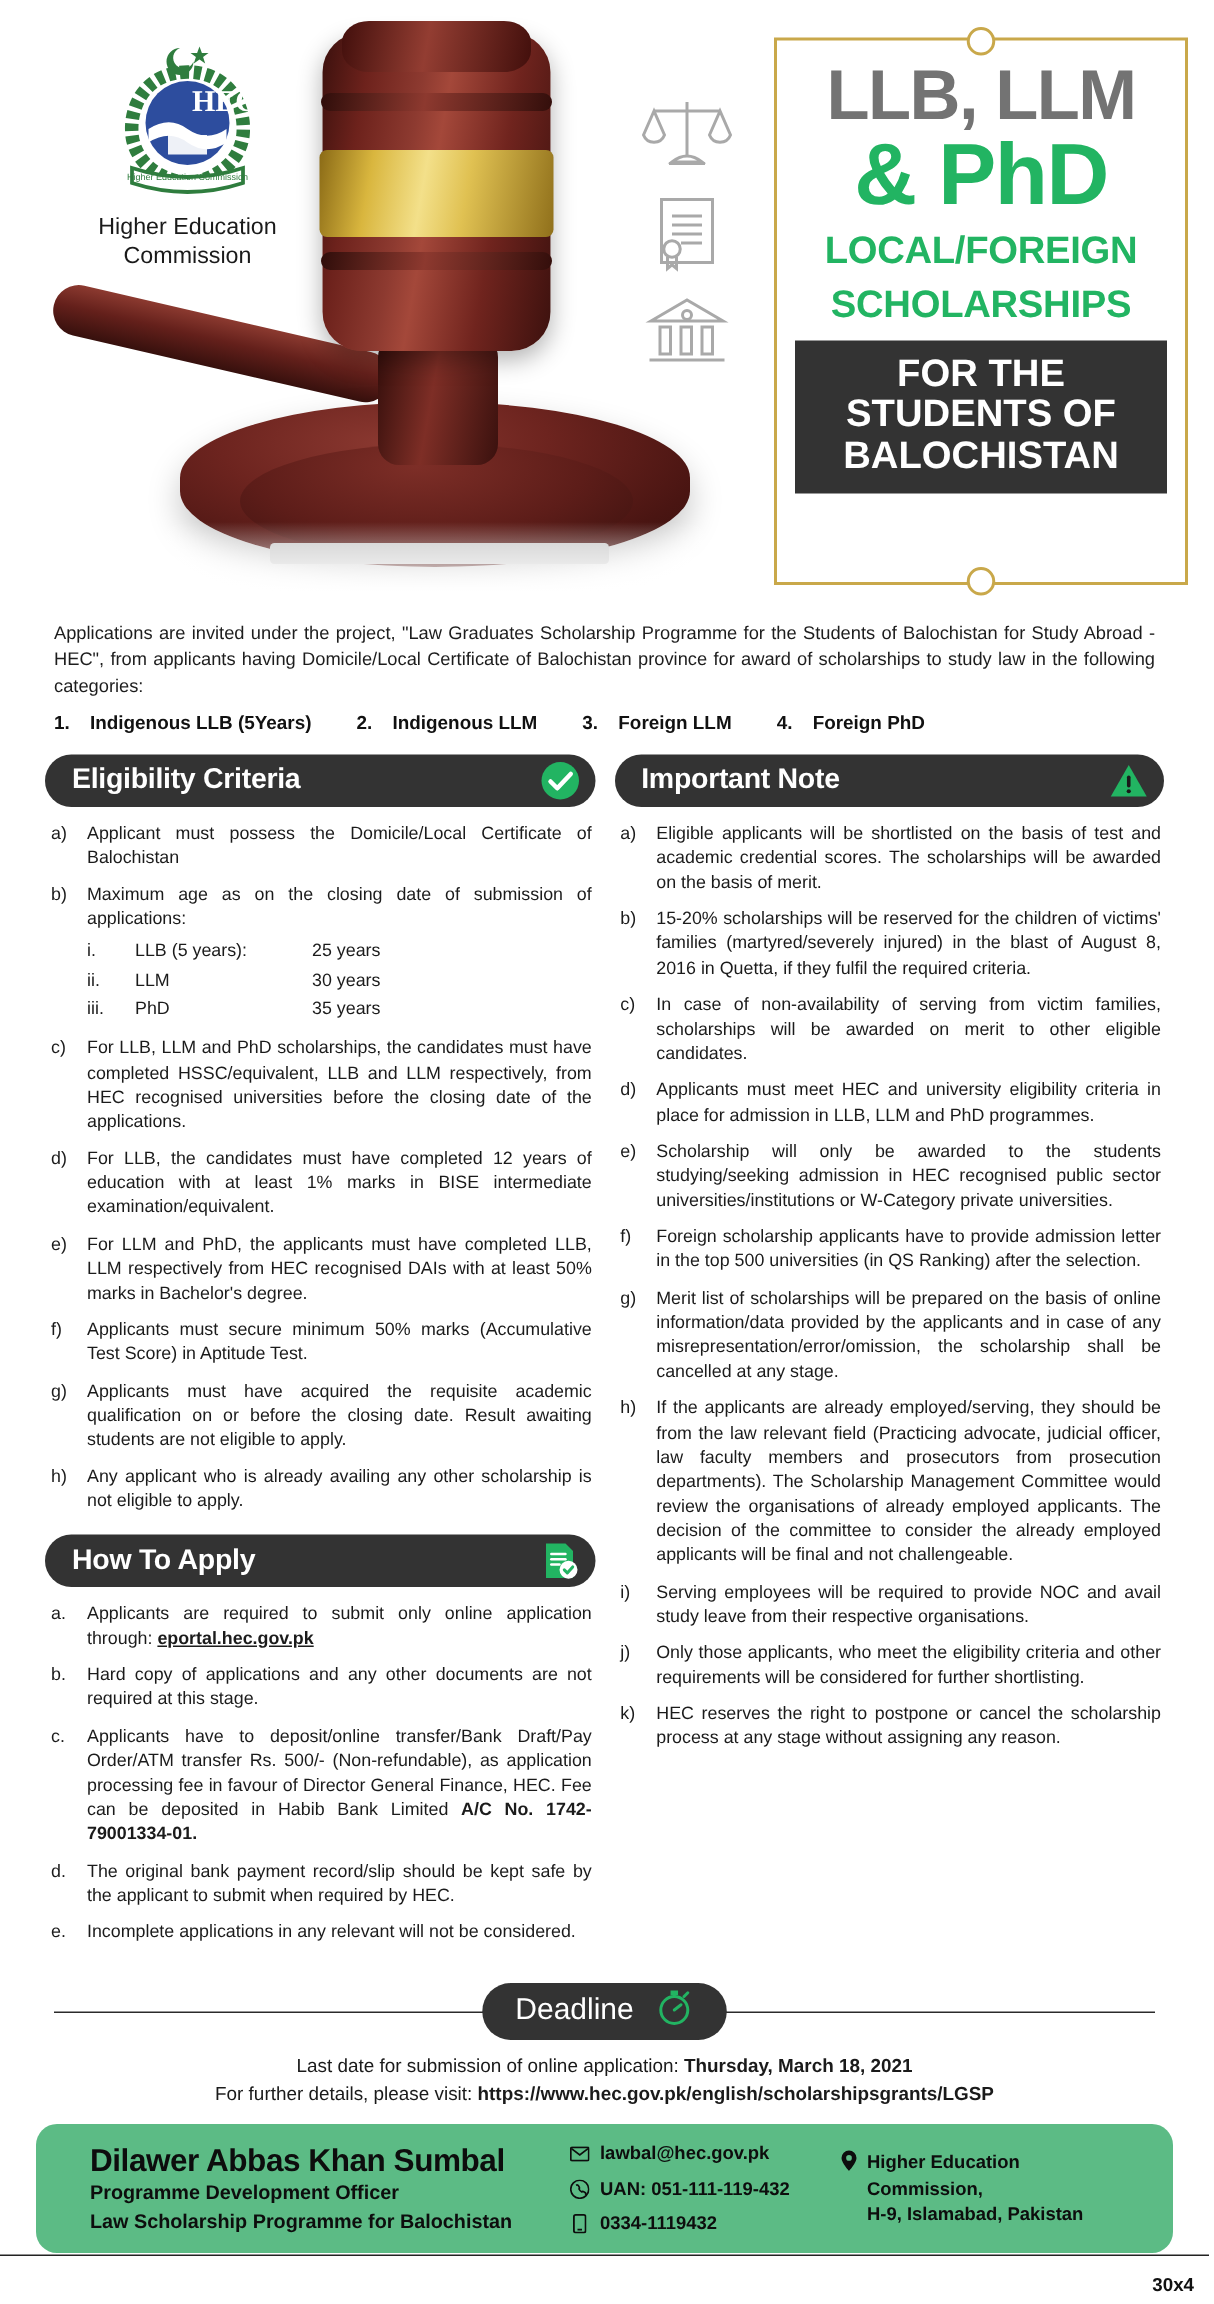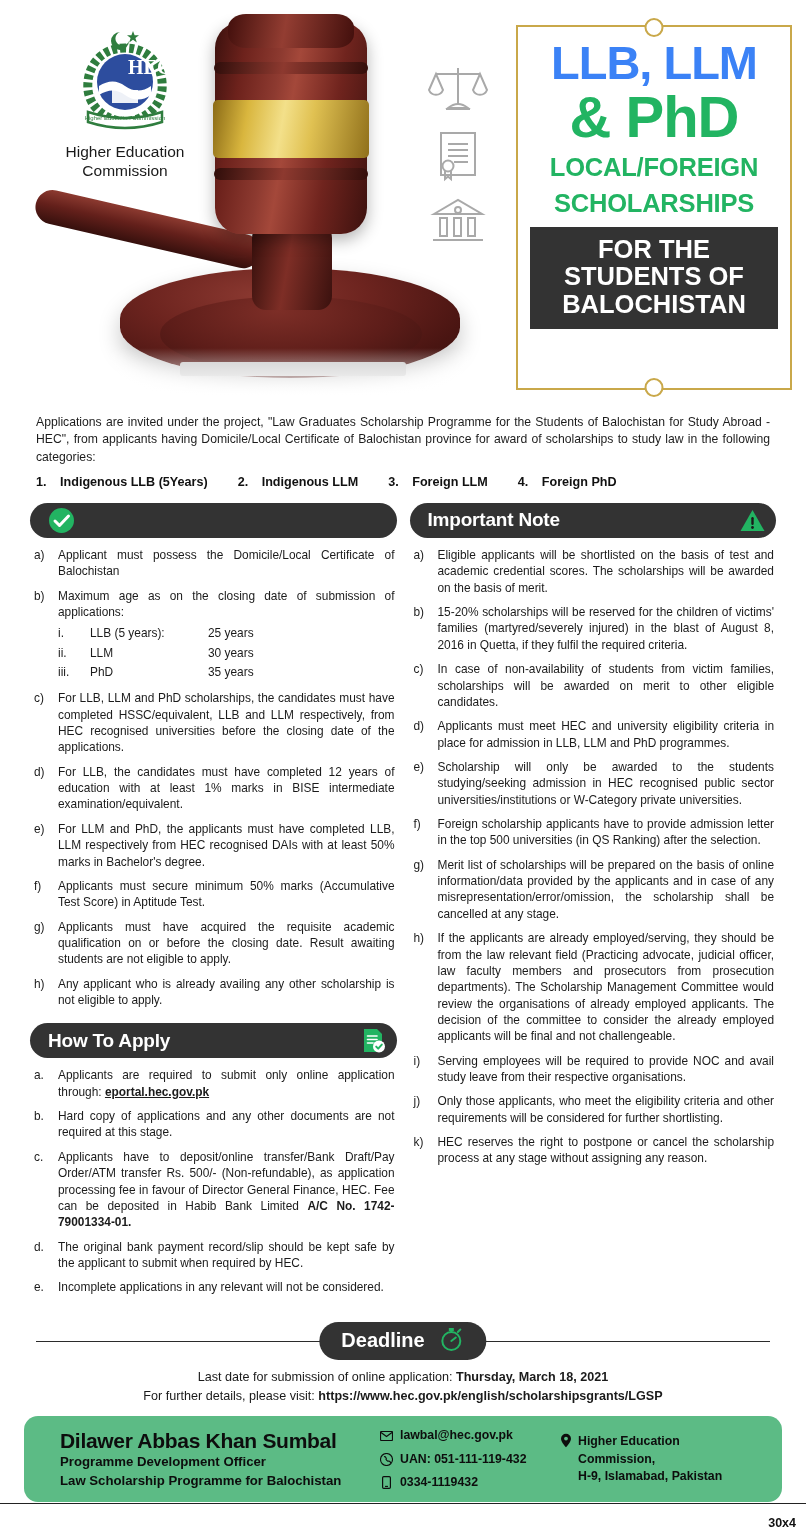--- a/index.html
+++ b/index.html
@@ -79,21 +79,21 @@
     border: 2px solid #c9a84a; background:#fff; z-index:6;
     padding: 14px 12px 12px;
   }
   .banner:before, .banner:after {
     content:""; position:absolute; left:50%; transform:translateX(-50%);
     width:15px; height:15px; border:2px solid #c9a84a; border-radius:50%; background:#fff;
   }
   .banner:before { top:-9px; }
   .banner:after { bottom:-9px; }
   .banner-l1 {
-    color:#3b82f6; font-weight:bold; font-size:47px; line-height:.95;
+    color:#737373; font-weight:bold; font-size:47px; line-height:.95;
     letter-spacing:-1px; text-align:center;
   }
   .banner-l2 {
     color:#22b462; font-weight:bold; font-size:58px; line-height:1;
     letter-spacing:-1px; text-align:center; margin-top:2px;
   }
   .banner-l3 {
     color:#22b462; font-weight:bold; font-size:25.5px; line-height:1.14;
     text-align:center; margin-top:7px; letter-spacing:-.2px;
   }
@@ -148,21 +148,21 @@
   .howto-head { margin-top: 15px; }
 
   
   .deadline-wrap { position:relative; margin-top:18px; height:38px; }
   .deadline-rule { position:absolute; left:36px; right:36px; top:19px; height:1.5px; background:#2b2b2b; }
   .deadline-pill {
     position:absolute; left:50%; transform:translateX(-50%); top:0;
     background:#333; color:#fff; border-radius:19px; height:38px;
     display:flex; align-items:center; gap:14px; padding:0 22px;
   }
-  .deadline-pill .t { font-size:20px; font-weight:bold; }
+  .deadline-pill .t { font-size:20px; font-weight:normal; }
 
   .deadline-lines { text-align:center; margin-top:8px; font-size:12.6px; color:#1a1a1a; line-height:1.5; }
   .deadline-lines b { font-weight:bold; }
 
   
   .footer {
     margin: 11px 24px 0 24px; background:#5cbb85; border-radius:14px;
     height:86px; display:flex; align-items:center; padding: 0 0 0 36px;
   }
   .f-person { width:320px; color:#0d0d0d; }
@@ -291,20 +291,21 @@
       <span class="cat-num">4.</span>
       <span class="cat-lbl">Foreign PhD</span>
     </div>
   </div>
 
   <div class="cols">
 
     <div class="col">
 
       <div class="sec-head">
+        <div class="sec-head-title">Eligibility Criteria</div>
         <div class="sec-icon">
           <svg width="27" height="27" viewBox="0 0 27 27">
             <circle cx="13.5" cy="13.5" r="12.5" fill="#22b462"></circle>
             <path d="M7 14 l4.5 4.5 L20.5 9" fill="none" stroke="#fff" stroke-width="3" stroke-linecap="round" stroke-linejoin="round"></path>
           </svg>
         </div>
       </div>
 
       <ul class="items" id="elig-list">
           <li>
@@ -412,21 +413,21 @@
           <li>
             <span class="mk">a)</span>
             <span class="tx">Eligible applicants will be shortlisted on the basis of test and academic credential scores. The scholarships will be awarded on the basis of merit.</span>
           </li>
           <li>
             <span class="mk">b)</span>
             <span class="tx">15-20% scholarships will be reserved for the children of victims' families (martyred/severely injured) in the blast of August 8, 2016 in Quetta, if they fulfil the required criteria.</span>
           </li>
           <li>
             <span class="mk">c)</span>
-            <span class="tx">In case of non-availability of students from victim families, scholarships will be awarded on merit to other eligible candidates.</span>
+            <span class="tx">In case of non-availability of serving from victim families, scholarships will be awarded on merit to other eligible candidates.</span>
           </li>
           <li>
             <span class="mk">d)</span>
             <span class="tx">Applicants must meet HEC and university eligibility criteria in place for admission in LLB, LLM and PhD programmes.</span>
           </li>
           <li>
             <span class="mk">e)</span>
             <span class="tx">Scholarship will only be awarded to the students studying/seeking admission in HEC recognised public sector universities/institutions or W-Category private universities.</span>
           </li>
           <li>

